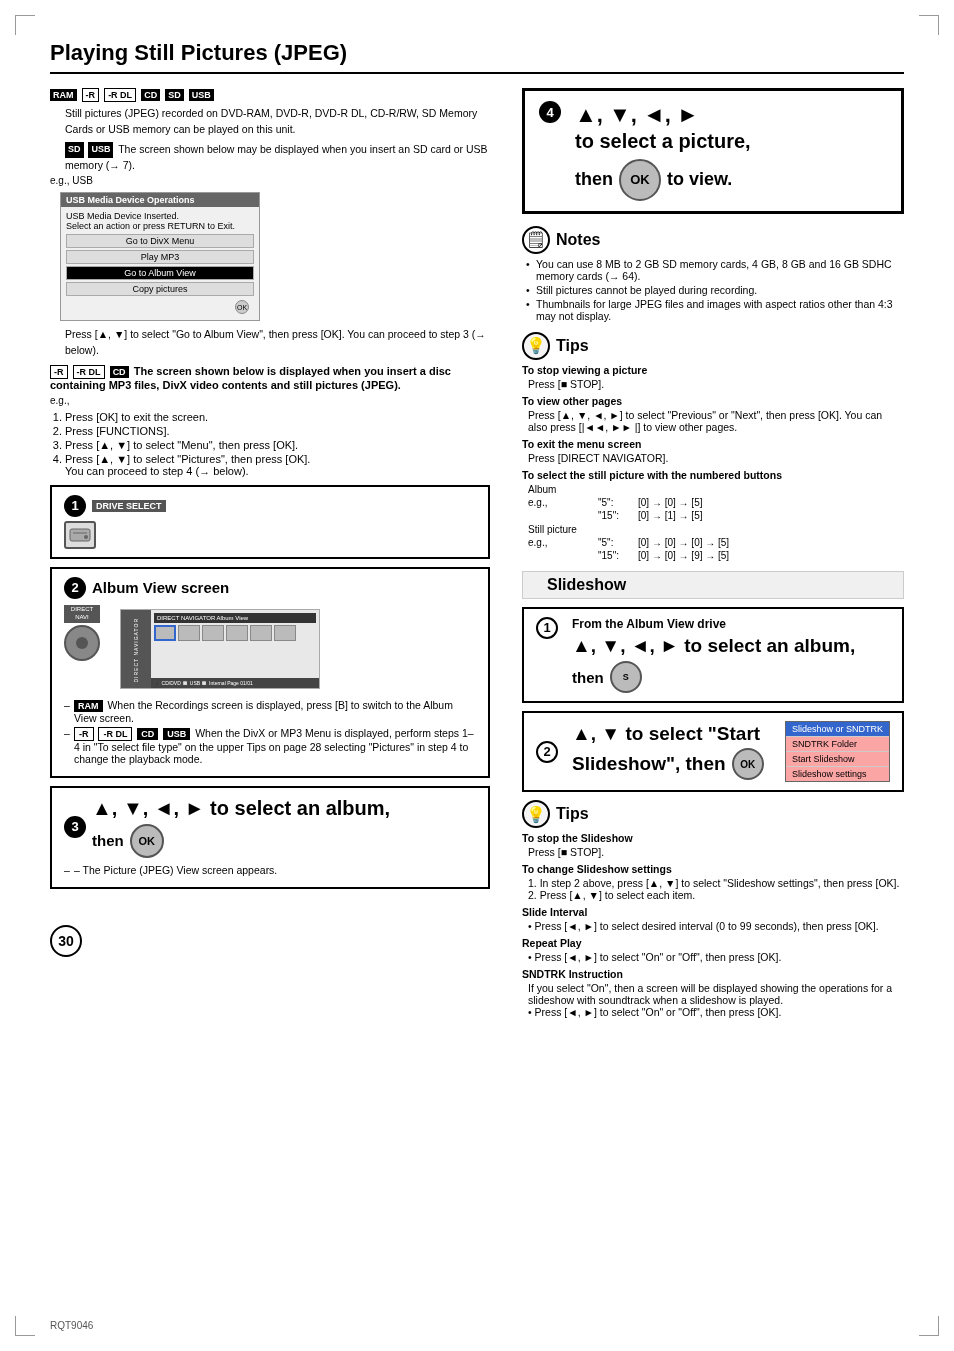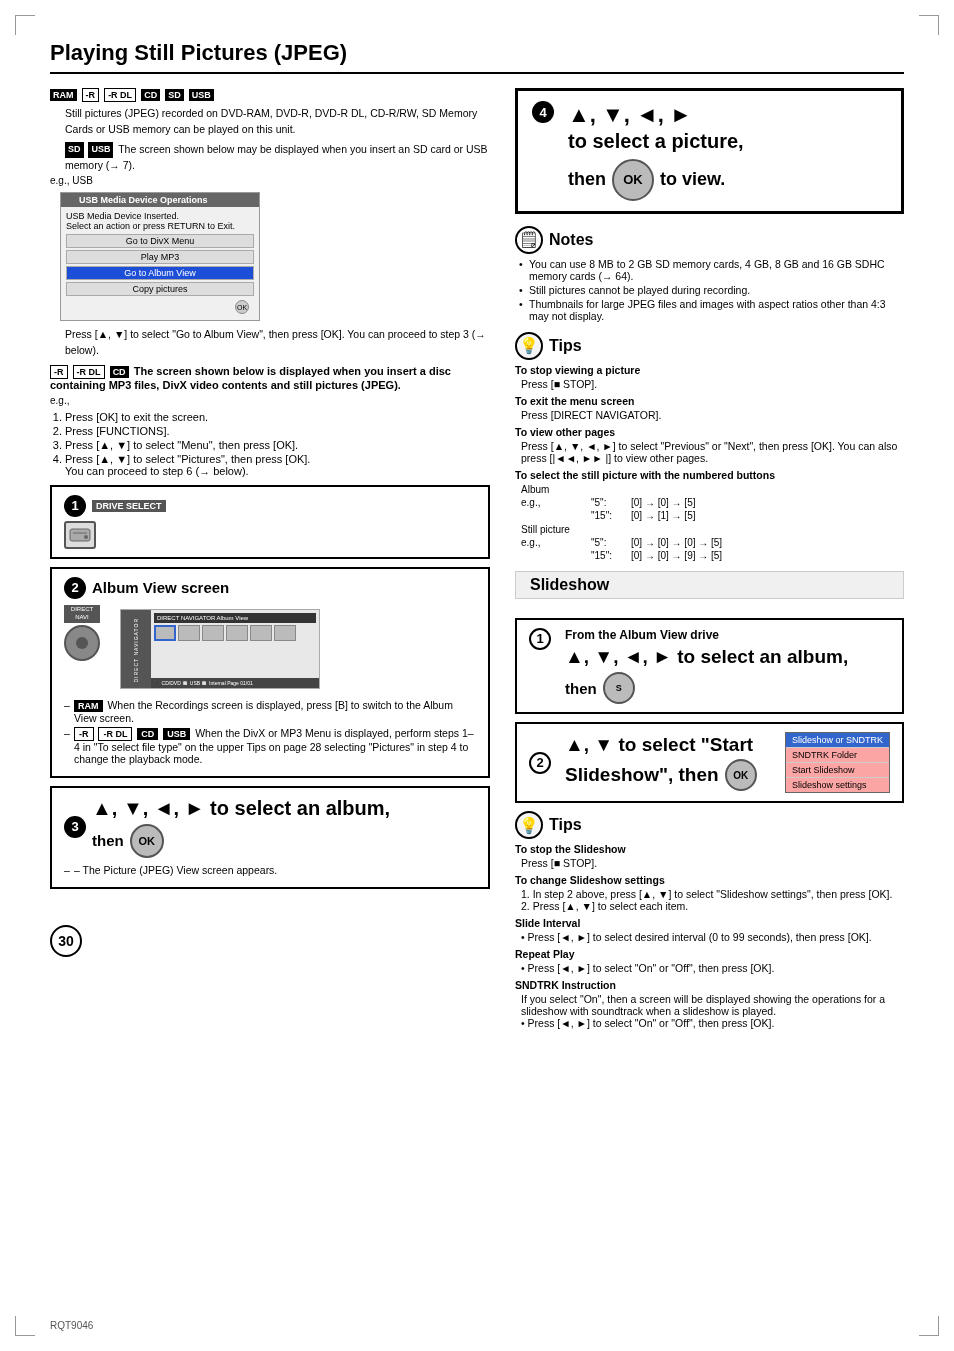--- a/index.html
+++ b/index.html
@@ -38,21 +38,21 @@
       font-size: 22px;
       font-weight: bold;
       border-bottom: 2px solid #000;
       padding-bottom: 6px;
       margin-bottom: 14px;
     }
 
     
     .two-col {
       display: flex;
-      gap: 25px;
+      gap: 32px;
       justify-content: flex-end;
     }
     .left-col {
       width: 440px;
       flex-shrink: 0;
     }
     .right-col {
       flex: 1;
     }
 
@@ -88,37 +88,37 @@
     .dialog-box {
       border: 1px solid #999;
       width: 200px;
       margin: 6px 0 6px 10px;
     }
     .dialog-title {
       background: #666;
       color: #fff;
       font-size: 9px;
       font-weight: bold;
-      padding: 2px 18px;
+      padding: 2px 5px;
     }
     .dialog-body {
       padding: 4px 5px;
       font-size: 9px;
       background: #f0f0f0;
     }
     .dialog-item {
       border: 1px solid #aaa;
       background: #ddd;
       font-size: 9px;
       padding: 1px 5px;
       margin: 2px 0;
       text-align: center;
     }
     .dialog-item.selected {
-      background: #1d4ed8;
+      background: #000000;
       color: #fff;
     }
     .dialog-ok {
       text-align: right;
       padding: 2px 5px;
       font-size: 9px;
     }
 
     
     .ok-btn-small {
@@ -396,24 +396,24 @@
     .col-eg { width: 30px; }
     .col-val { flex: 1; }
 
     
     .slideshow-section {
       margin-top: 10px;
     }
     .slideshow-header {
       background: #f0f0f0;
       border: 1px solid #ccc;
-      padding: 4px 14px;
+      padding: 4px 24px;
       font-size: 16px;
       font-weight: bold;
-      margin-bottom: 19px;
+      margin-bottom: 8px;
     }
 
     
     .ss-step {
       border: 2px solid #000;
       padding: 8px 12px;
       margin-bottom: 8px;
     }
     .ss-step-row {
       display: flex;
@@ -579,21 +579,21 @@
         <span class="badge">CD</span>
         <strong>The screen shown below is displayed when you insert a disc containing MP3 files, DivX video contents and still pictures (JPEG).</strong>
       </div>
       <p class="eg-label">e.g.,</p>
 
 
       <ol class="num-list">
         <li>Press [OK] to exit the screen.</li>
         <li>Press [FUNCTIONS].</li>
         <li>Press [▲, ▼] to select "Menu", then press [OK].</li>
-        <li>Press [▲, ▼] to select "Pictures", then press [OK].<br><span style="margin-left:0">You can proceed to step 6 (→ below).</span></li>
+        <li>Press [▲, ▼] to select "Pictures", then press [OK].<br><span style="margin-left:0">You can proceed to step 4 (→ below).</span></li>
       </ol>
 
       <div class="step-block">
         <div style="display:flex;align-items:center;margin-bottom:4px;">
           <span class="step-circle">1</span>
           <div style="display:flex;flex-direction:column;align-items:flex-start;">
             <span style="font-size:9px;font-weight:bold;background:#555;color:#fff;padding:1px 4px;">DRIVE SELECT</span>
           </div>
         </div>
         <div style="display:flex;align-items:center;">
@@ -723,27 +723,27 @@
           <span class="tips-icon">💡</span>
           <span class="tips-title">Tips</span>
         </div>
 
         <div class="tips-sub">
           <div class="tips-sub-title">To stop viewing a picture</div>
           <div class="tips-sub-content">Press [■ STOP].</div>
         </div>
 
         <div class="tips-sub">
+          <div class="tips-sub-title">To view other pages</div>
+          <div class="tips-sub-content">Press [▲, ▼, ◄, ►] to select "Previous" or "Next", then press [OK]. You can also press [|◄◄, ►► |] to view other pages.</div>
+        </div>
+
+        <div class="tips-sub">
           <div class="tips-sub-title">To exit the menu screen</div>
           <div class="tips-sub-content">Press [DIRECT NAVIGATOR].</div>
-        </div>
-
-        <div class="tips-sub">
-          <div class="tips-sub-title">To view other pages</div>
-          <div class="tips-sub-content">Press [▲, ▼, ◄, ►] to select "Previous" or "Next", then press [OK]. You can also press [|◄◄, ►► |] to view other pages.</div>
         </div>
 
         <div class="tips-sub">
           <div class="tips-sub-title">To select the still picture with the numbered buttons</div>
           <div class="tips-sub-content">
             <div class="num-btn-table">
               <div style="margin-bottom:2px;">
                 <span>Album</span>
               </div>
               <div class="row">

